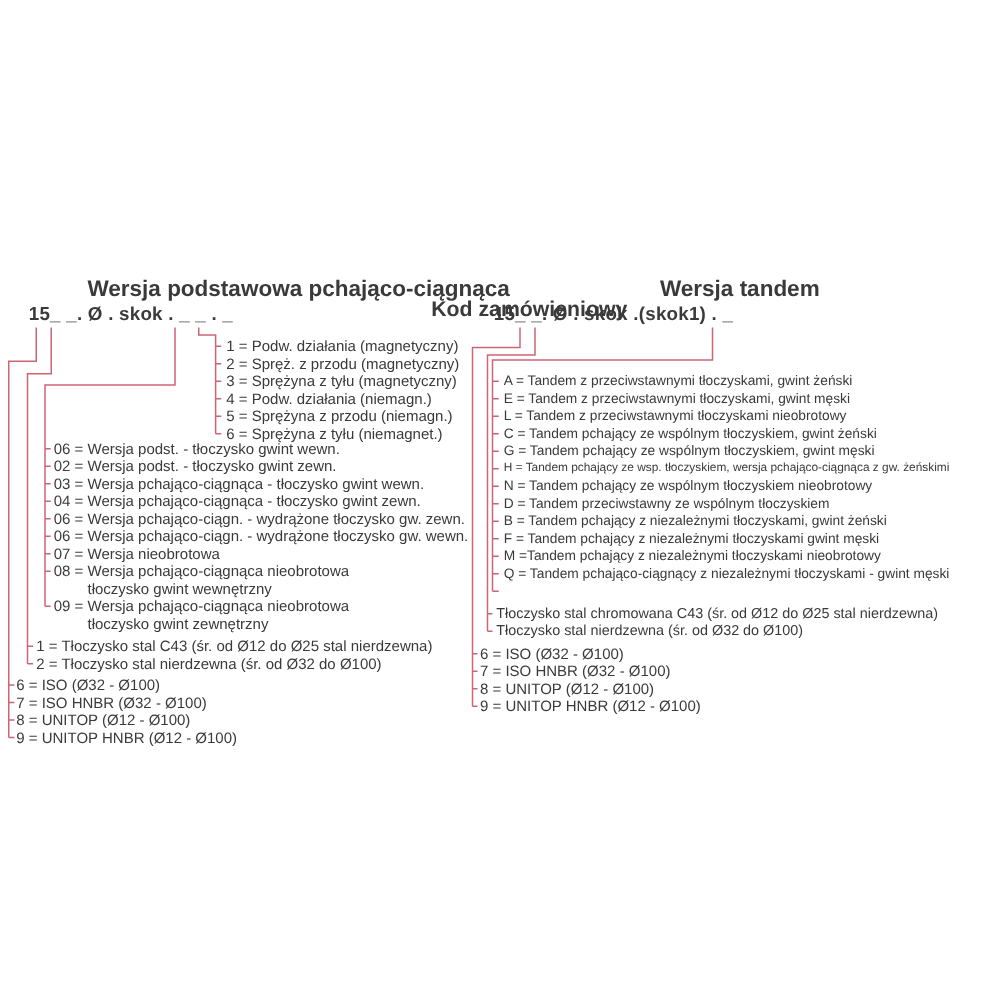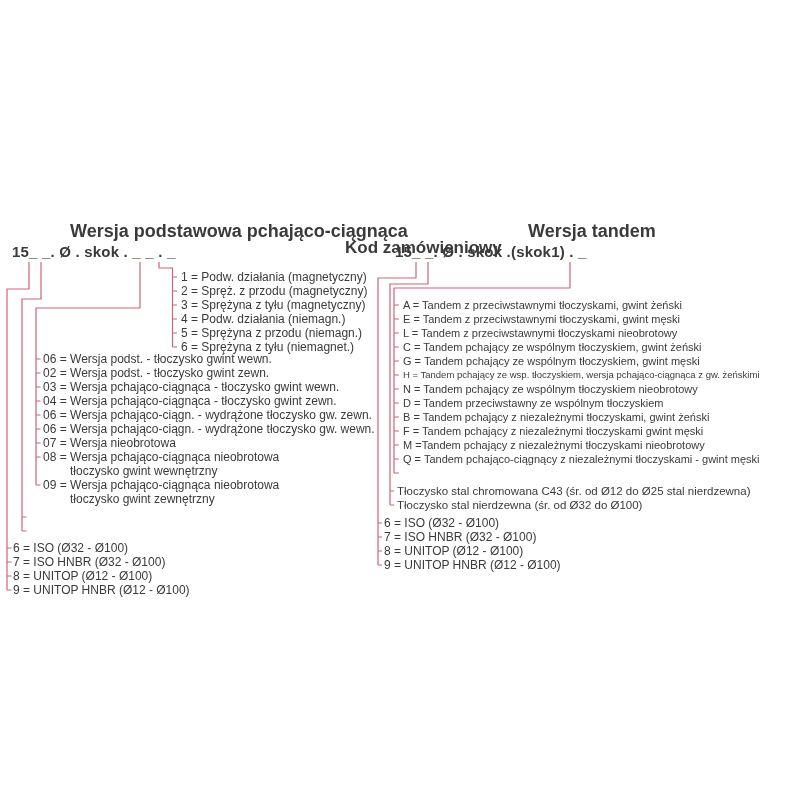--- a/index.html
+++ b/index.html
@@ -48,21 +48,21 @@
   .left-sub{left:70px;top:221px;}
   .right-sub{left:528px;top:221px;}
   .code{
     position:absolute;
     top:243px;
     font-size:15px;
     font-weight:bold;
     letter-spacing:0.2px;
     white-space:nowrap;
   }
-  .code-left{left:12px;}
+  .code-left{left:23px;}
   .code-right{left:395px;}
   .list{position:absolute;}
   .row{
     height:14px;
     line-height:14px;
     white-space:nowrap;
   }
   .row.cont{margin-left:27px;}
   .l-actions{left:181px;top:270px;font-size:12px;}
   .l-versions{left:43px;top:352px;font-size:12px;}
@@ -112,20 +112,24 @@
     <div class="row">04 = Wersja pchająco-ciągnąca - tłoczysko gwint zewn.</div>
     <div class="row">06 = Wersja pchająco-ciągn. - wydrążone tłoczysko gw. zewn.</div>
     <div class="row">06 = Wersja pchająco-ciągn. - wydrążone tłoczysko gw. wewn.</div>
     <div class="row">07 = Wersja nieobrotowa</div>
     <div class="row">08 = Wersja pchająco-ciągnąca nieobrotowa</div>
     <div class="row cont">tłoczysko gwint wewnętrzny</div>
     <div class="row">09 = Wersja pchająco-ciągnąca nieobrotowa</div>
     <div class="row cont">tłoczysko gwint zewnętrzny</div>
   </div>
 
+  <div class="list l-rods">
+    <div class="row">1 = Tłoczysko stal C43 (śr. od Ø12 do Ø25 stal nierdzewna)</div>
+    <div class="row">2 = Tłoczysko stal nierdzewna (śr. od Ø32 do Ø100)</div>
+  </div>
 
   <div class="list l-seals">
     <div class="row">6 = ISO (Ø32 - Ø100)</div>
     <div class="row">7 = ISO HNBR (Ø32 - Ø100)</div>
     <div class="row">8 = UNITOP (Ø12 - Ø100)</div>
     <div class="row">9 = UNITOP HNBR (Ø12 - Ø100)</div>
   </div>
 
   <div class="list r-tandem">
     <div class="row">A = Tandem z przeciwstawnymi tłoczyskami, gwint żeński</div>

